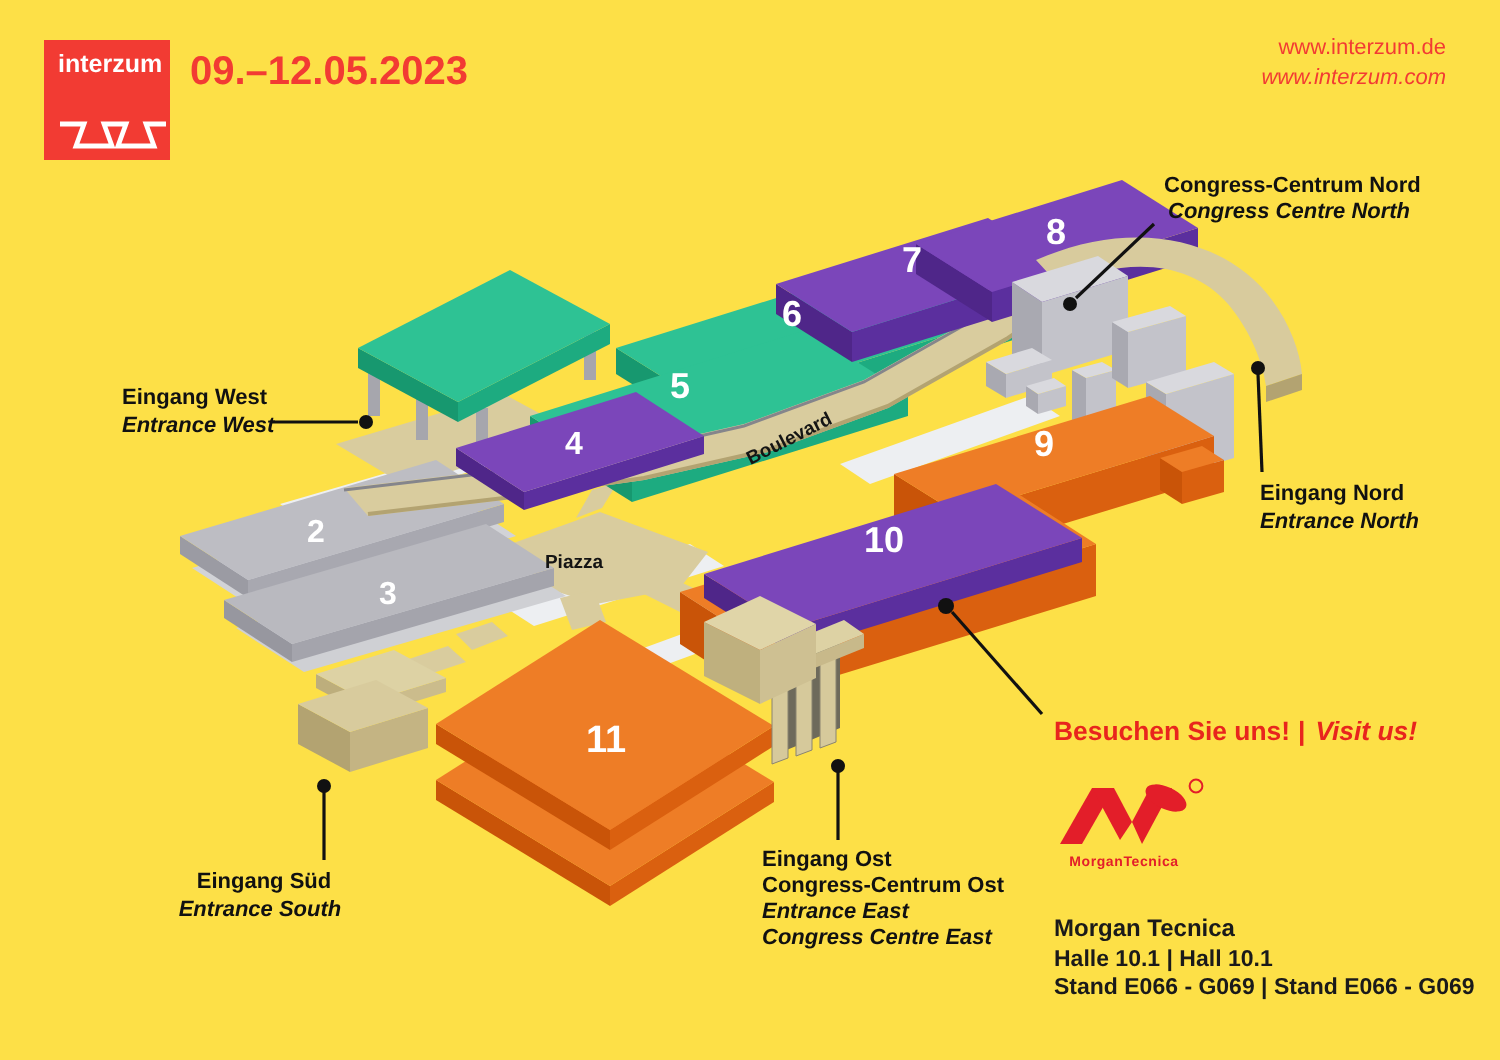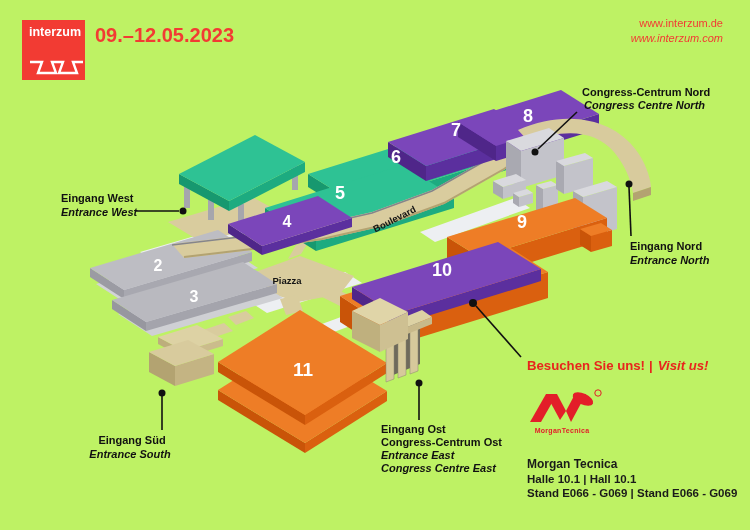--- a/index.html
+++ b/index.html
@@ -1,16 +1,16 @@
 <!DOCTYPE html>
 <html><head>
 <meta charset="utf-8">
 <style>
   html,body{margin:0;padding:0;background:#fff;}
-  .page{position:relative;width:750px;height:530px;background:#bef264;overflow:hidden;
+  .page{position:relative;width:750px;height:530px;background:#fde047;overflow:hidden;
         font-family:"Liberation Sans",sans-serif;}
   svg{display:block;}
   .lbl   {font:bold 11px "Liberation Sans",sans-serif; fill:#111;}
   .lbl-i {font:bold italic 11px "Liberation Sans",sans-serif; fill:#111;}
   .num   {font-family:"Liberation Sans",sans-serif; font-weight:bold; fill:#ffffff;
           text-anchor:middle;}
   .path-lbl{font:bold 9.5px "Liberation Sans",sans-serif; fill:#141414;}
   .leader{stroke:#111; stroke-width:1.6; fill:none;}
 </style>
 </head>

